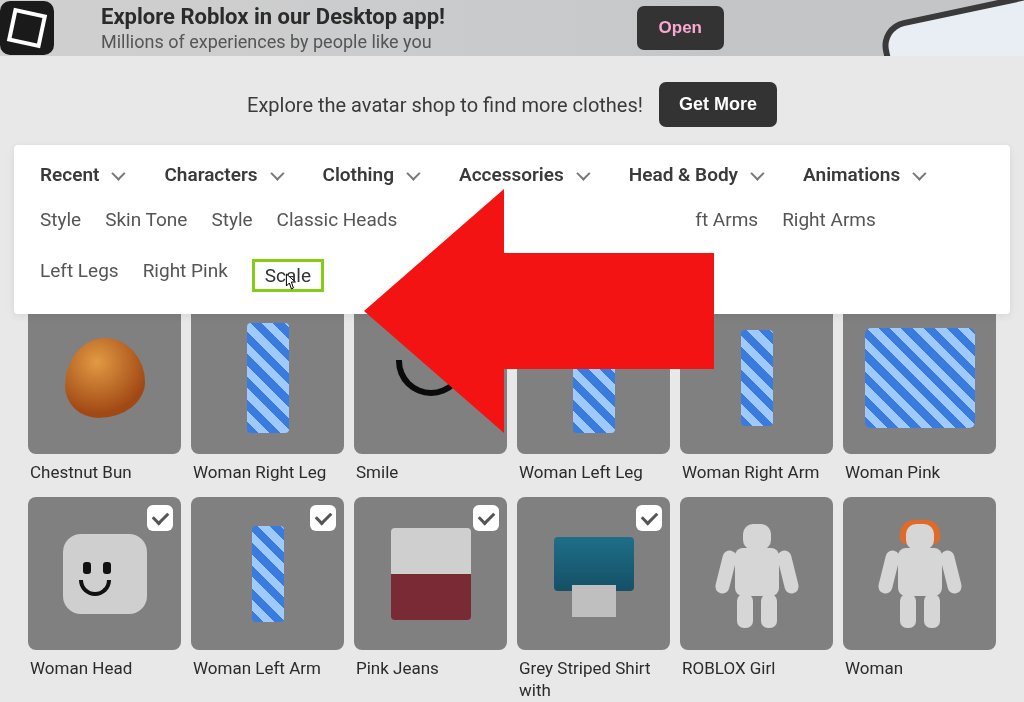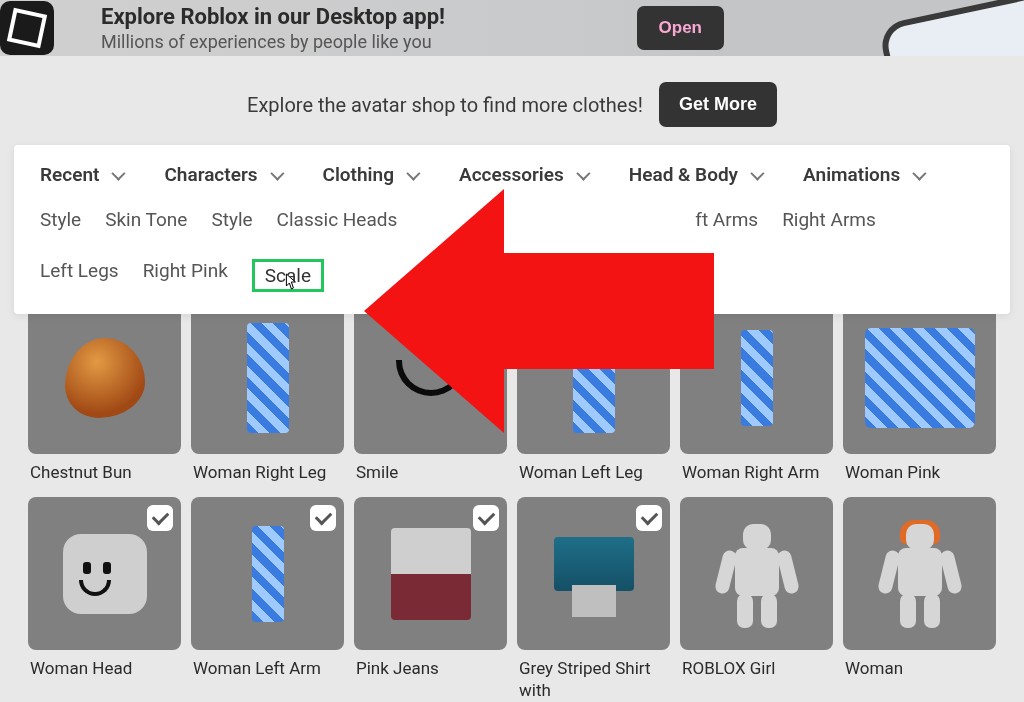--- a/index.html
+++ b/index.html
@@ -127,21 +127,21 @@
   .sub-options {
     display: flex;
     flex-wrap: wrap;
     gap: 14px 24px;
     padding: 8px 26px 4px 26px;
     font-size: 19px;
     color: #555;
   }
   .sub-opt { cursor: pointer; white-space: nowrap; }
   .sub-opt.highlight {
-    border: 3px solid #22c55e;
+    border: 3px solid #84cc16;
     padding: 2px 10px;
     color: #333;
     position: relative;
   }
   .cursor-ptr {
     position: absolute;
     left: 50%;
     bottom: -2px;
     width: 14px; height: 18px;
     transform: translateX(-40%);

